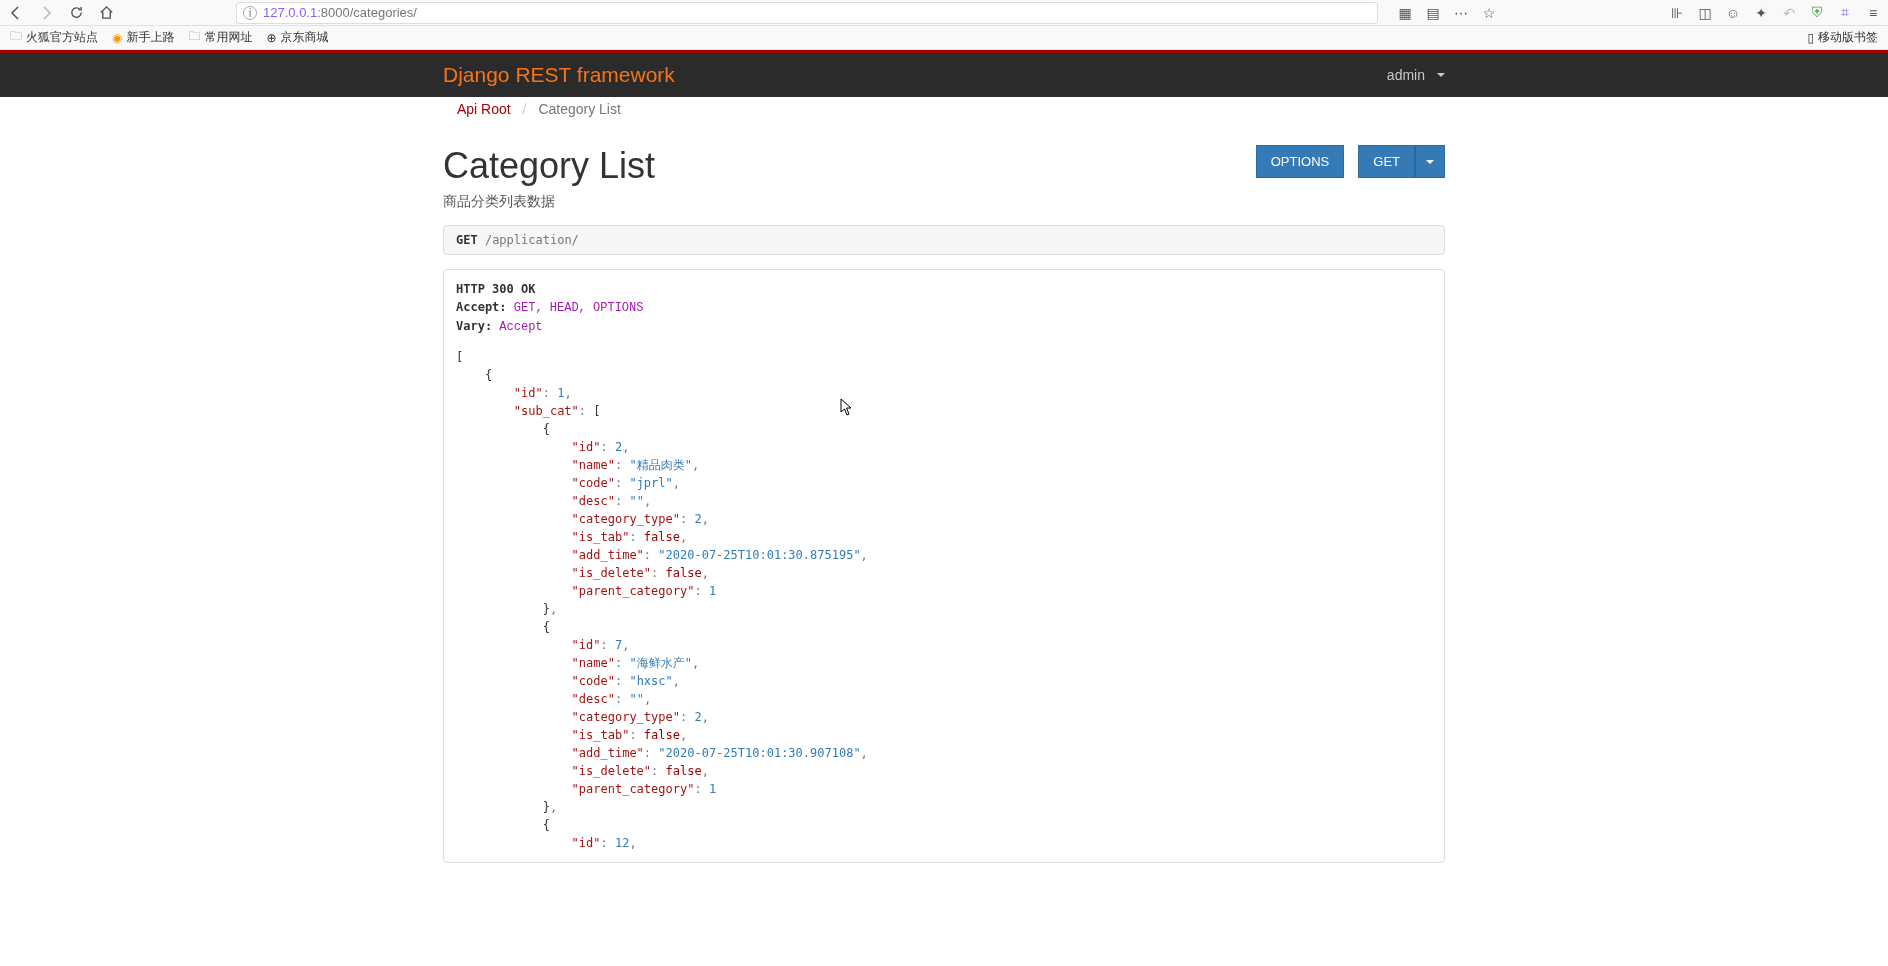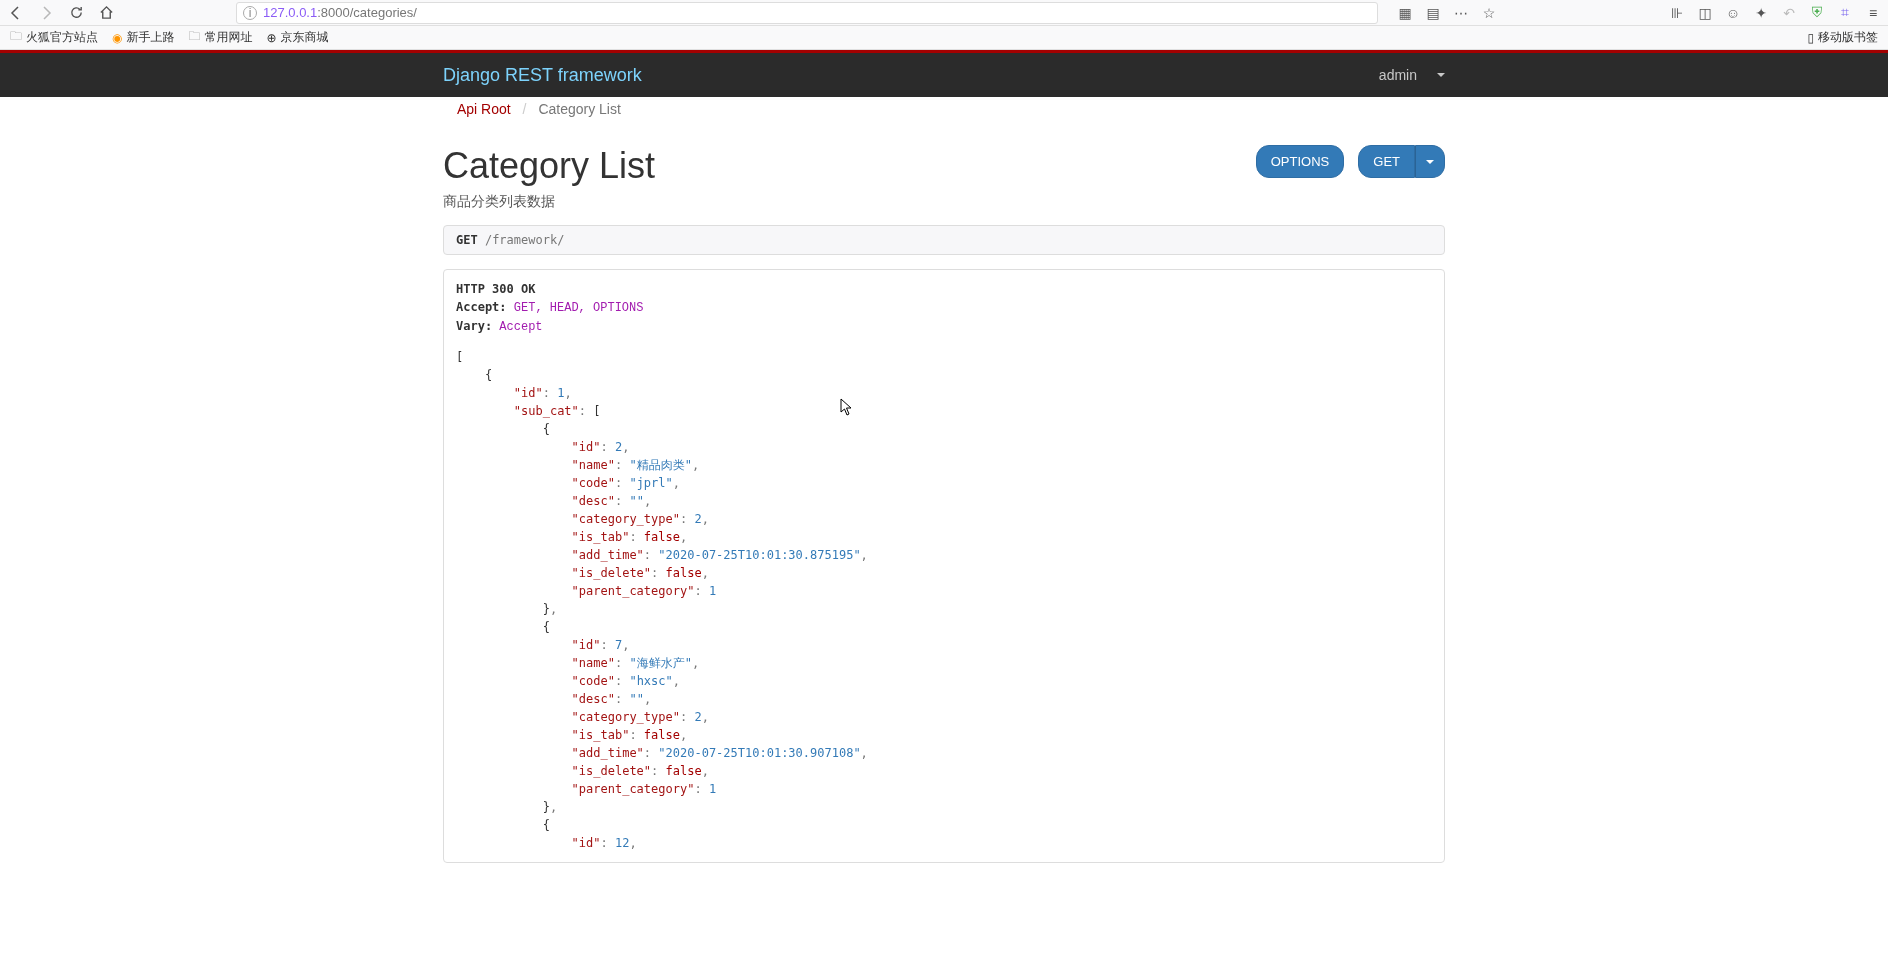--- a/index.html
+++ b/index.html
@@ -23,38 +23,38 @@
 .bookmark-item { display: flex; align-items: center; gap: 4px; cursor: pointer; }
 .folder-icon { color: #888; }
 .right-bookmark { margin-left: auto; display: flex; align-items: center; gap: 4px; }
 
 
 .accent-line { height: 3px; background: #a30000; }
 
 
 .navbar { background: #2b2b2b; color: #c8c8c8; height: 44px; }
 .navbar-inner { max-width: 1010px; margin: 0 auto; display: flex; align-items: center; height: 100%; padding: 0 4px; }
-.navbar-brand { font-size: 18px; color: #7dd3fc; cursor: pointer; text-align: right; }
-.navbar-user { margin-left: auto; color: #c8c8c8; cursor: pointer; display: flex; align-items: center; gap: 20px; }
+.navbar-brand { font-size: 21px; color: #f97316; cursor: pointer; text-align: right; }
+.navbar-user { margin-left: auto; color: #c8c8c8; cursor: pointer; display: flex; align-items: center; gap: 12px; }
 .caret { width: 0; height: 0; border-left: 4px solid transparent; border-right: 4px solid transparent; border-top: 4px solid #c8c8c8; display: inline-block; }
 
 
 .container { max-width: 1010px; margin: 0 auto; padding: 0 4px; }
 
 
 .breadcrumb { padding: 4px 0 10px 14px; font-size: 14px; }
 .breadcrumb a { color: #a30000; text-decoration: none; }
 .breadcrumb .sep { color: #ccc; margin: 0 8px; }
 .breadcrumb .current { color: #777; }
 
 
 .page-header { display: flex; align-items: flex-start; padding: 18px 0 6px 0; }
 .page-title { font-size: 36px; font-weight: 500; color: #333; }
 .header-buttons { margin-left: auto; display: flex; gap: 14px; }
-.btn { background: #337ab7; color: #fff; border: 1px solid #2e6da4; padding: 8px 14px; font-size: 13px; border-radius: 13px; cursor: pointer; display: inline-flex; align-items: center; }
+.btn { background: #337ab7; color: #fff; border: 1px solid #2e6da4; padding: 8px 14px; font-size: 13px; border-radius: 0; cursor: pointer; display: inline-flex; align-items: center; }
 .btn-group { display: inline-flex; }
 .btn-group .btn:first-child { border-top-right-radius: 0; border-bottom-right-radius: 0; }
 .btn-group .btn.dropdown-toggle { border-top-left-radius: 0; border-bottom-left-radius: 0; border-left: 1px solid #2a6395; padding: 8px 10px; }
 .btn .caret-white { width: 0; height: 0; border-left: 4px solid transparent; border-right: 4px solid transparent; border-top: 4px solid #fff; }
 
 .description { color: #555; font-size: 14px; padding-bottom: 14px; }
 
 
 .request-box { border: 1px solid #ddd; background: #f7f7f9; padding: 7px 12px; border-radius: 4px; font-family: Menlo, Consolas, monospace; font-size: 12px; color: #333; margin-bottom: 14px; }
 .request-box b { color: #333; font-weight: bold; }
@@ -171,21 +171,21 @@
         <button class="btn">GET</button>
         <button class="btn dropdown-toggle">
           <span class="caret-white"></span>
         </button>
       </div>
     </div>
   </div>
   <div class="description">商品分类列表数据</div>
 
   <div class="request-box">
-    <b>GET</b> <span class="path">/framework/</span>
+    <b>GET</b> <span class="path">/application/</span>
   </div>
 
   <div class="response-box">
     <div><span class="hdr-name">HTTP 300 OK</span></div>
     <div id="resp-headers">
         <div><span class="hdr-name">Accept:</span> <span class="hdr-val">GET, HEAD, OPTIONS</span></div>
         <div><span class="hdr-name">Vary:</span> <span class="hdr-val">Accept</span></div>
       </div>
     <pre class="json" id="json-body">[
     {

